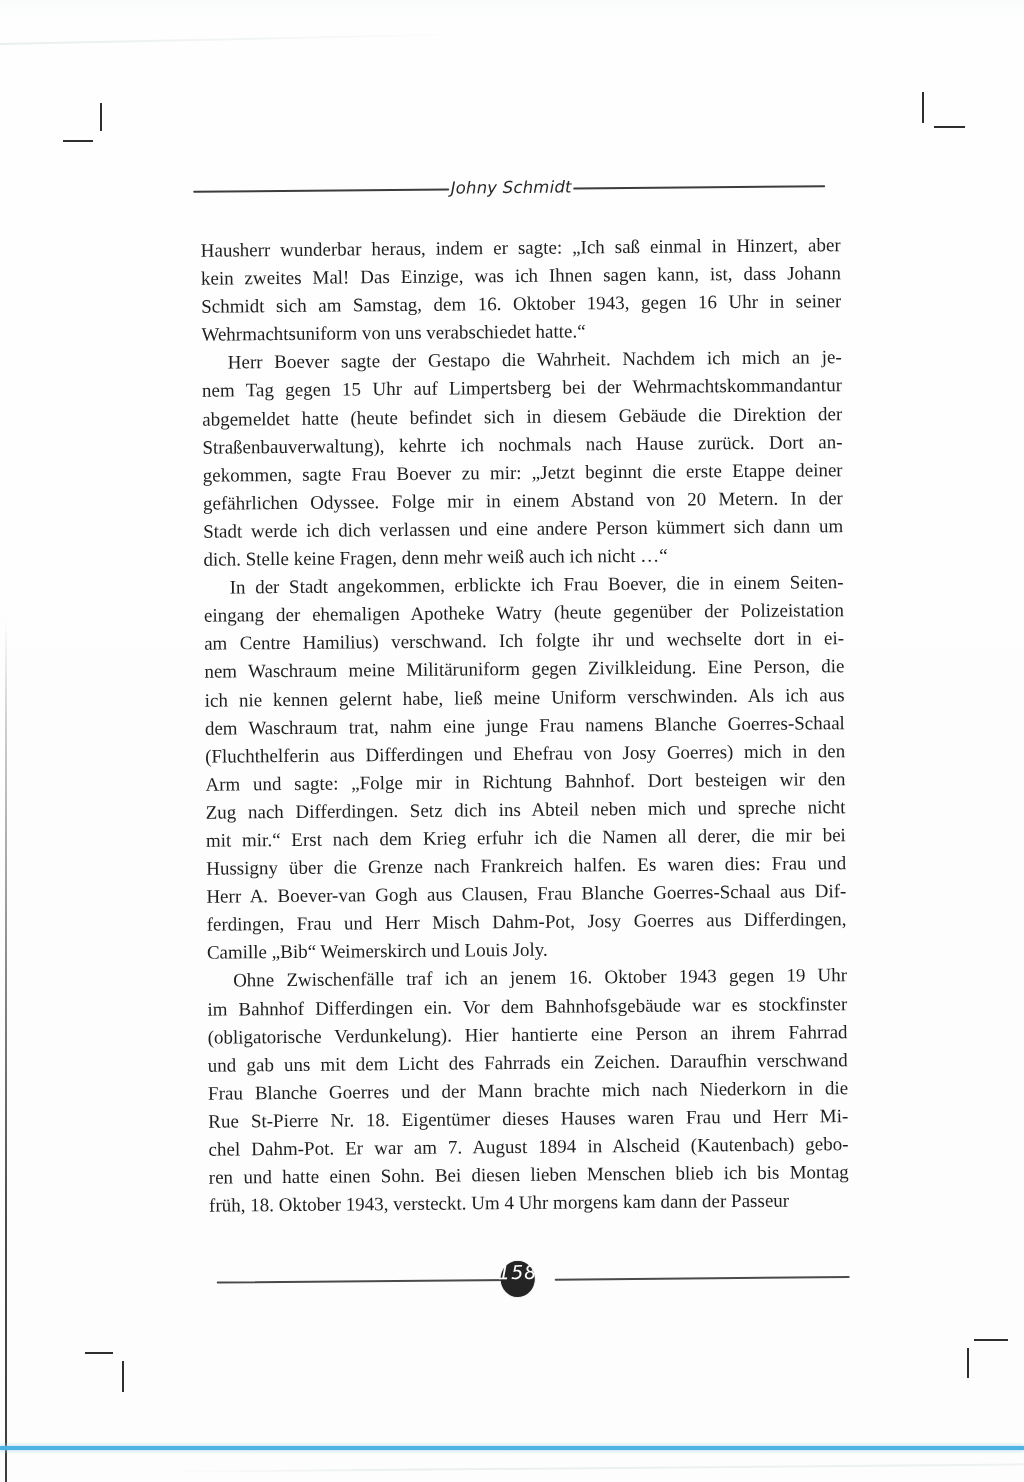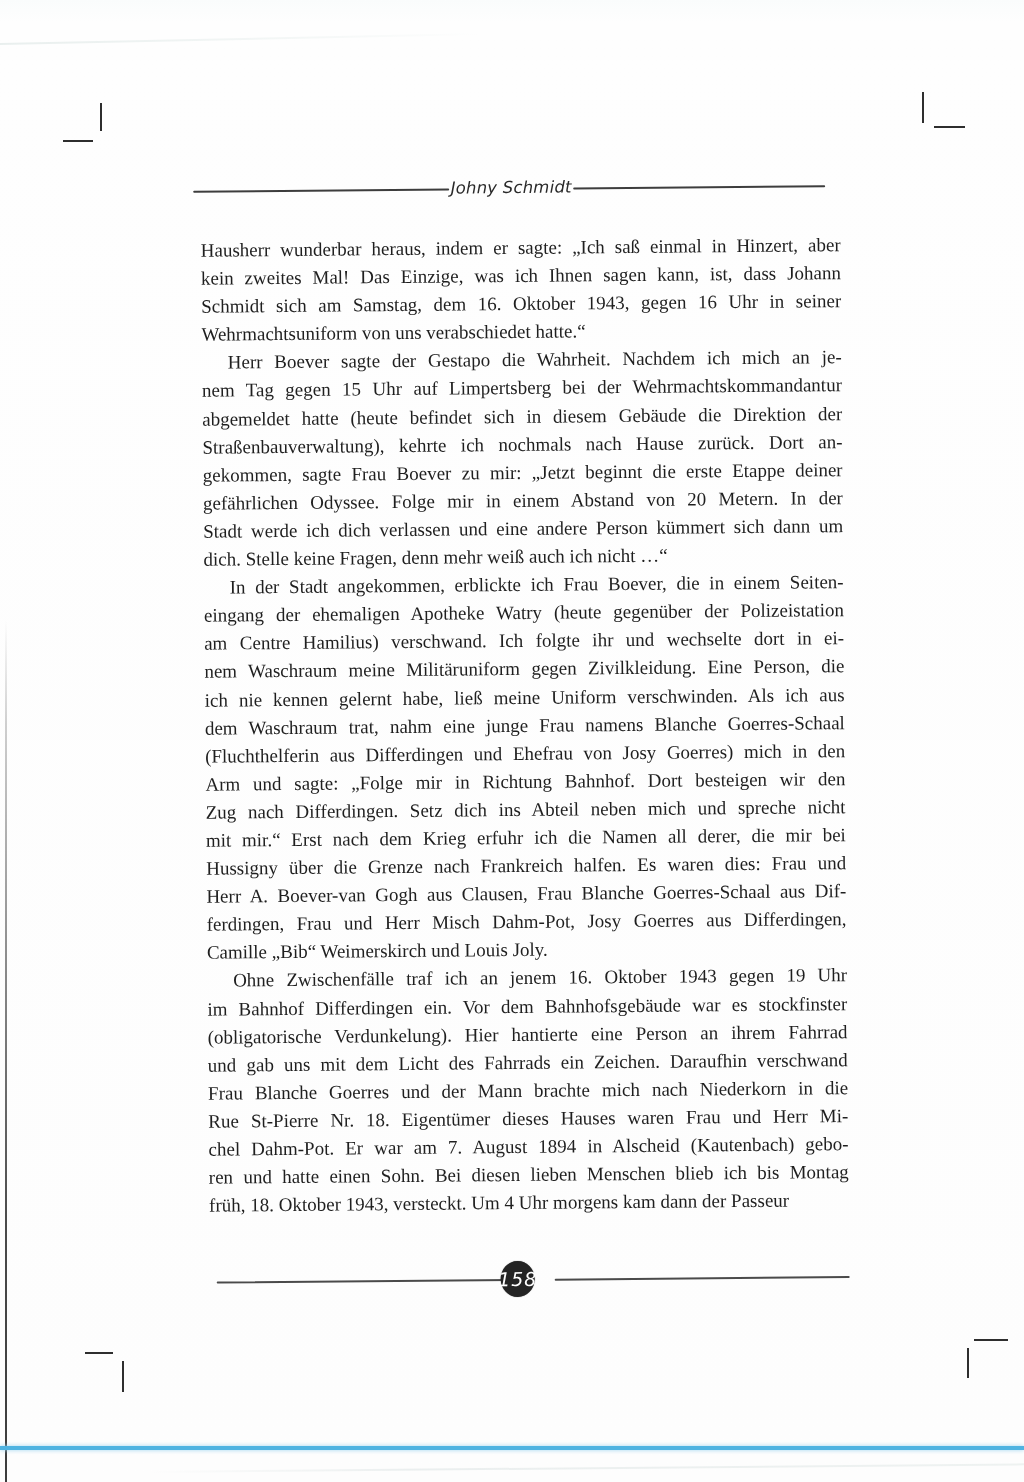--- a/index.html
+++ b/index.html
@@ -30,21 +30,21 @@
   .para{margin:0;}
   .line{
     text-align:justify;text-align-last:justify;
     height:28.1px;overflow:hidden;white-space:normal;
   }
   .line.last{text-align-last:left;}
   .para.indent .line.first{text-indent:26px;}
   .page-badge{
     position:absolute;left:496px;top:1261px;width:34px;height:36px;
     background:#242424;border-radius:50%;
-    display:flex;align-items:center;justify-content:center;
+    display:flex;justify-content:center;
     box-shadow:0 0 1px rgba(0,0,0,.6);
   }
   .page-badge span{
     font:italic 19px "DejaVu Sans",sans-serif;color:#ffffff;letter-spacing:1px;
   }
   
   .artifact{position:absolute;}
   .crop{background:#2e2e2e;}
   #left-edge-line{
     left:5px;top:620px;width:2px;height:862px;

